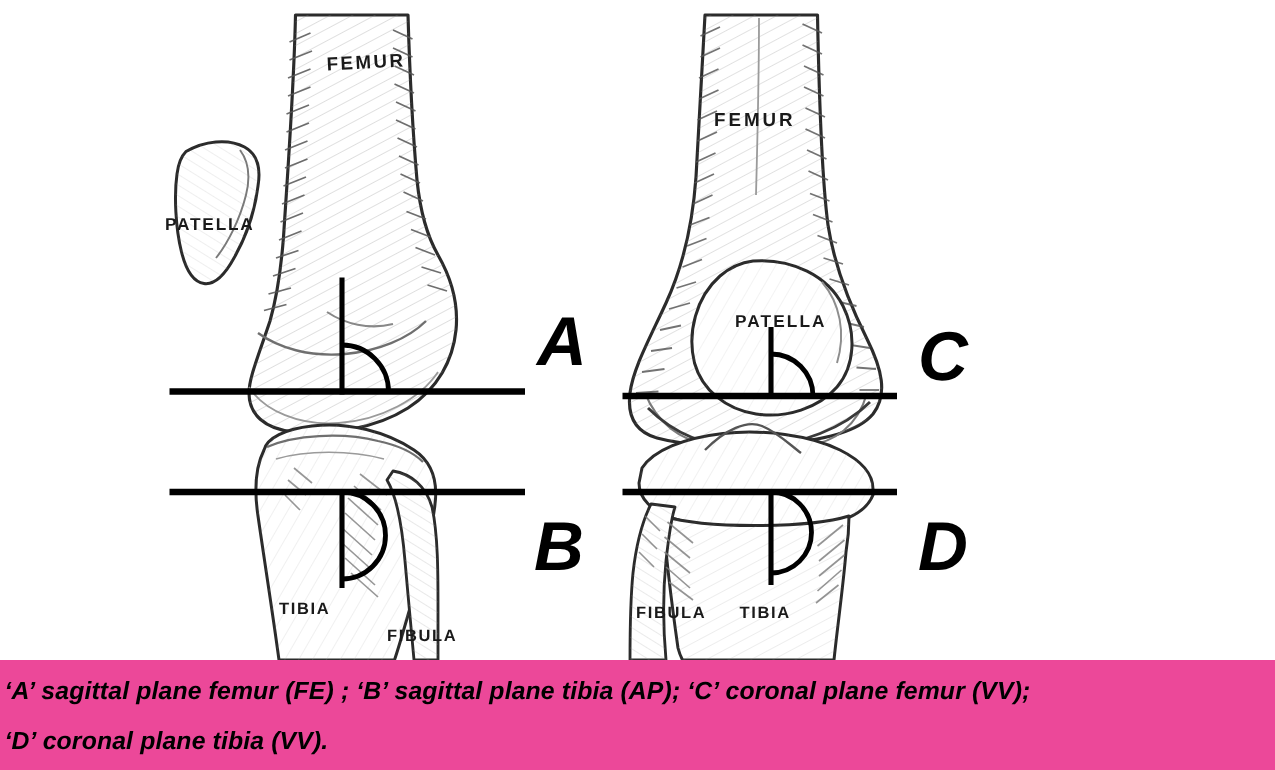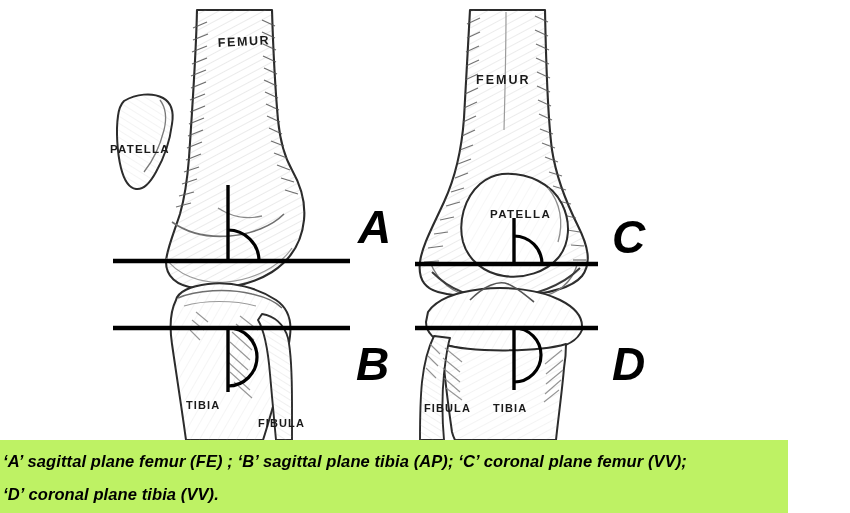--- a/index.html
+++ b/index.html
@@ -30,23 +30,23 @@
   }
   #diagram-svg {
     display: block;
     width: 850px;
     height: 440px;
   }
   #caption-block {
     position: absolute;
     left: 0;
     top: 440px;
-    width: 788px;
+    width: 850px;
     height: 73px;
-    background: #bef264;
+    background: #ec4899;
   }
   .caption-line {
     font-family: "Liberation Sans", sans-serif;
     font-style: italic;
     font-weight: bold;
     font-size: 16.5px;
     color: #000000;
     letter-spacing: 0.1px;
     white-space: nowrap;
     padding-left: 3px;

